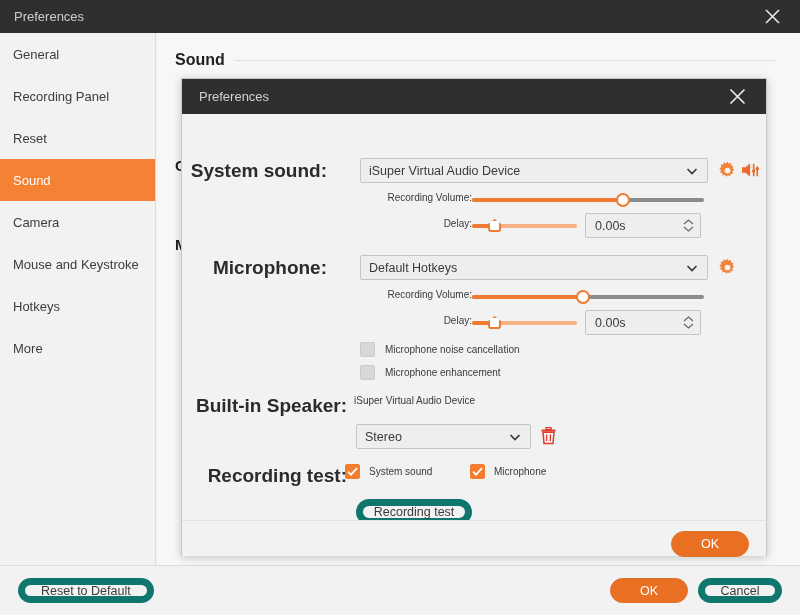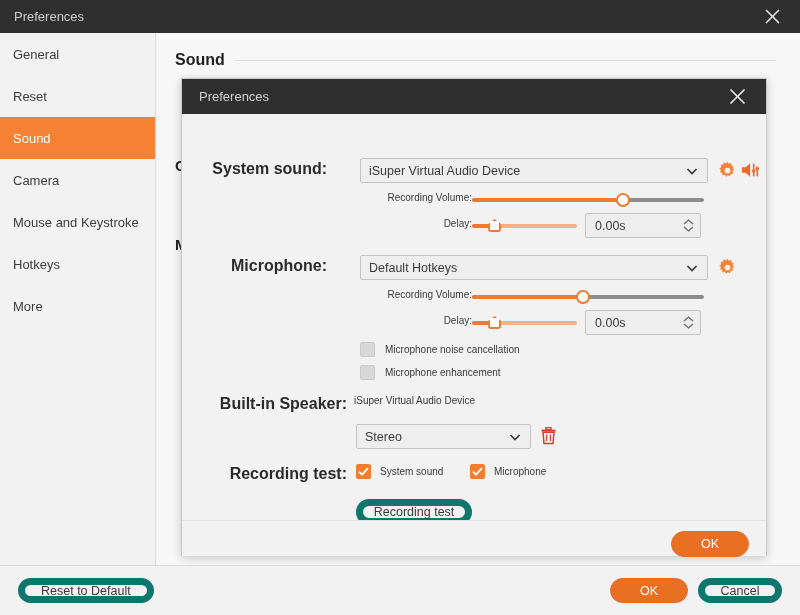--- a/index.html
+++ b/index.html
@@ -99,21 +99,21 @@
     height: 36px; background: #f2f2f2; border-top: 1px solid #e2e2e2;
     position: relative;
   }
   .modal-foot .m-ok {
     position: absolute; right: 17px; top: 10px; width: 78px; height: 26px;
     border-radius: 13px;
   }
 
   
   .row { position: absolute; display: flex; align-items: center; }
-  .lbl-b { font-weight: bold; font-size: 16px; color: #2b2b2b; text-align: right; }
+  .lbl-b { font-weight: bold; font-size: 19px; color: #2b2b2b; text-align: right; }
   .lbl-n { font-size: 10px; color: #3a3a3a; }
 
   .select {
     height: 25px; background: #eeeeee; border: 1px solid #c4c4c4;
     border-radius: 2px; display: flex; align-items: center;
     padding: 0 8px; font-size: 12.5px; color: #3a3a3a; position: relative;
   }
   .select .sv { flex: 1; }
   .chev { width: 14px; height: 14px; }
 
@@ -172,20 +172,23 @@
         <line x1="15" y1="2" x2="2" y2="15" stroke="currentColor" stroke-width="1.6"></line>
       </svg>
     </div>
   </div>
 
   <div class="body-area">
 
     <div class="sidebar">
       <div class="side-item">
           <span>General</span>
+        </div>
+      <div class="side-item">
+          <span>Recording Panel</span>
         </div>
       <div class="side-item">
           <span>Reset</span>
         </div>
       <div class="side-item active">
           <span>Sound</span>
         </div>
       <div class="side-item">
           <span>Camera</span>
         </div>
@@ -371,21 +374,21 @@
           <rect x="5" y="0.4" width="5" height="2.2" fill="none" stroke="#e23b2e" stroke-width="1.4"></rect>
           <path d="M2 5.2h11l-1 11.4H3z" fill="none" stroke="#e23b2e" stroke-width="1.5"></path>
           <line x1="5.6" y1="7.6" x2="5.6" y2="14" stroke="#e23b2e" stroke-width="1.2"></line>
           <line x1="9.4" y1="7.6" x2="9.4" y2="14" stroke="#e23b2e" stroke-width="1.2"></line>
         </svg>
       </div>
 
       <div class="row" style="left:0; top:351px; width:165px; justify-content:flex-end;">
         <span class="lbl-b">Recording test:</span>
       </div>
-      <div class="row" style="left:174px; top:350px; gap:9px;">
+      <div class="row" style="left:163px; top:350px; gap:9px;">
         <span class="chkbox on">
           <svg width="11" height="9" viewBox="0 0 11 9">
             <polyline points="1,4.6 4,7.6 10,1.2" fill="none" stroke="#ffffff" stroke-width="1.8"></polyline>
           </svg>
         </span>
         <span class="lbl-n">System sound</span>
       </div>
       <div class="row" style="left:288px; top:350px; gap:9px;">
         <span class="chkbox on">
           <svg width="11" height="9" viewBox="0 0 11 9">

